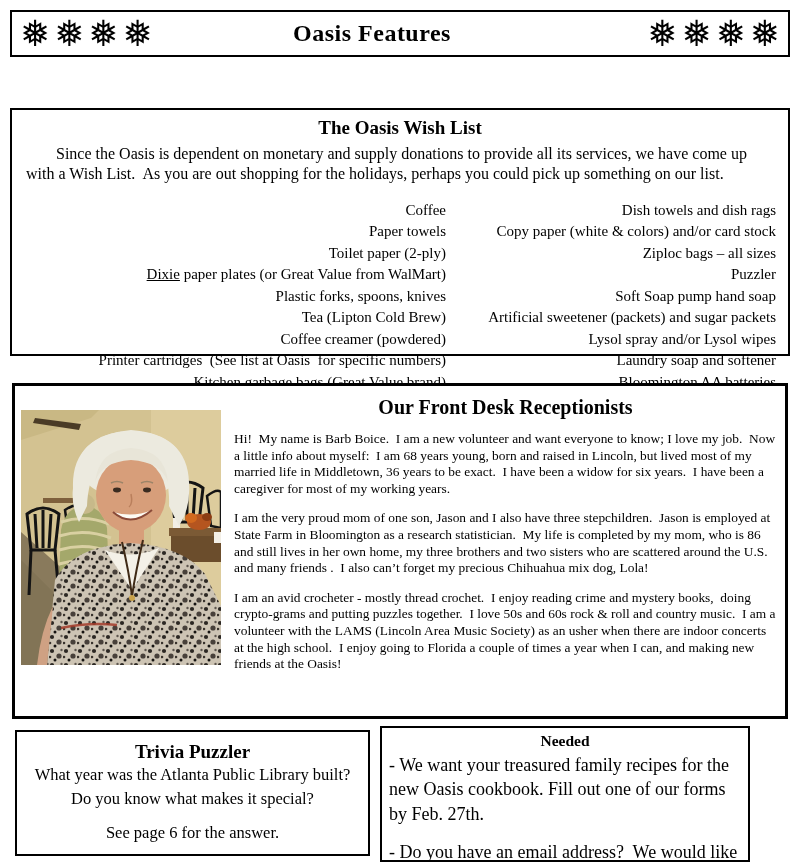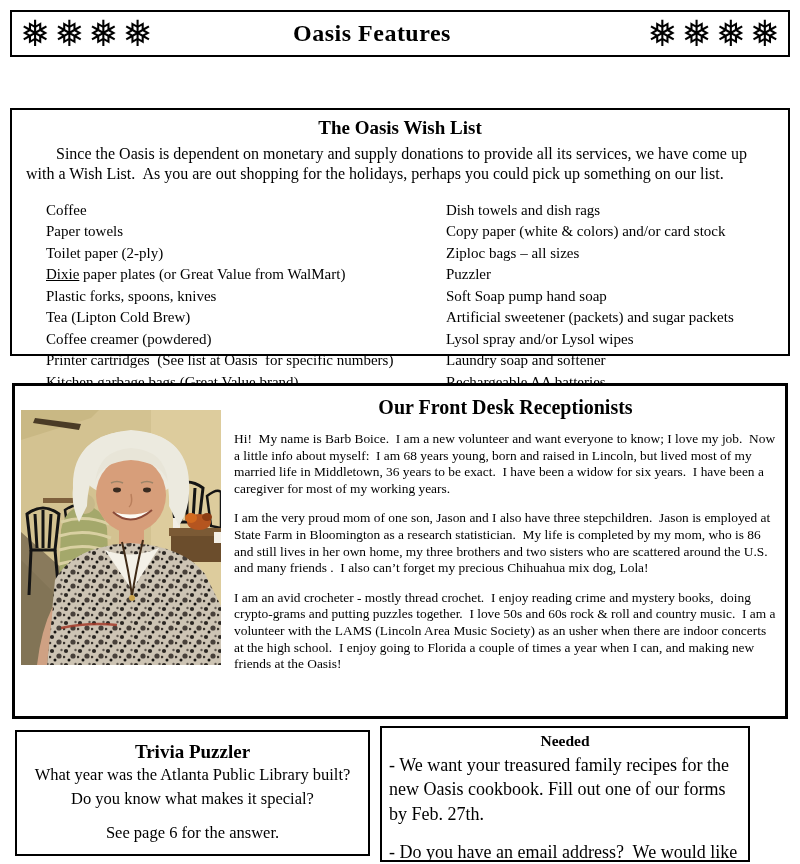--- a/index.html
+++ b/index.html
@@ -29,21 +29,21 @@
   }
 
   
   .wishlist-box { left:10px; top:62px; width:780px; height:248px;margin-top:46px; }
   .wishlist-title { text-align:center; font-size:19px; font-weight:bold; margin-top:7px; }
   .wishlist-intro {
     font-size:16px; line-height:1.28; margin:5px 14px 0 14px;
     text-indent:30px; white-space:pre-wrap;
   }
   .wishlist-columns { display:flex; margin:17px 0 0 34px; }
-  .wl-col { list-style:none; }
+  .wl-col { list-style:none;text-align:right; }
   .wl-col.left  { width:400px; }
   .wl-col.right { width:330px; }
   .wl-item {
     font-size:15px; line-height:16px; margin-bottom:5.5px;
     padding-left:34px; text-indent:-34px; white-space:pre-wrap;
   }
   .wl-item .u { text-decoration:underline; }
 
   
   .recept-box { left:12px; top:383px; width:776px; height:336px; border-width:3px; display:flex; }
@@ -101,21 +101,21 @@
       </ul>
     <ul class="wl-col right">
         <li class="wl-item">Dish towels and dish rags</li>
         <li class="wl-item">Copy paper (white &amp; colors) and/or card stock</li>
         <li class="wl-item">Ziploc bags – all sizes</li>
         <li class="wl-item">Puzzler</li>
         <li class="wl-item">Soft Soap pump hand soap</li>
         <li class="wl-item">Artificial sweetener (packets) and sugar packets</li>
         <li class="wl-item">Lysol spray and/or Lysol wipes</li>
         <li class="wl-item">Laundry soap and softener</li>
-        <li class="wl-item">Rechargeable AA batteries</li>
+        <li class="wl-item">Bloomington AA batteries</li>
       </ul>
   </div>
 </section>
 
 <section class="box recept-box">
   <div class="photo-wrap">
     <svg viewBox="0 0 200 255" xmlns="http://www.w3.org/2000/svg">
       <defs>
         <pattern id="floral" width="14" height="14" patternUnits="userSpaceOnUse">
           <rect width="14" height="14" fill="#cdc4b4"></rect>

